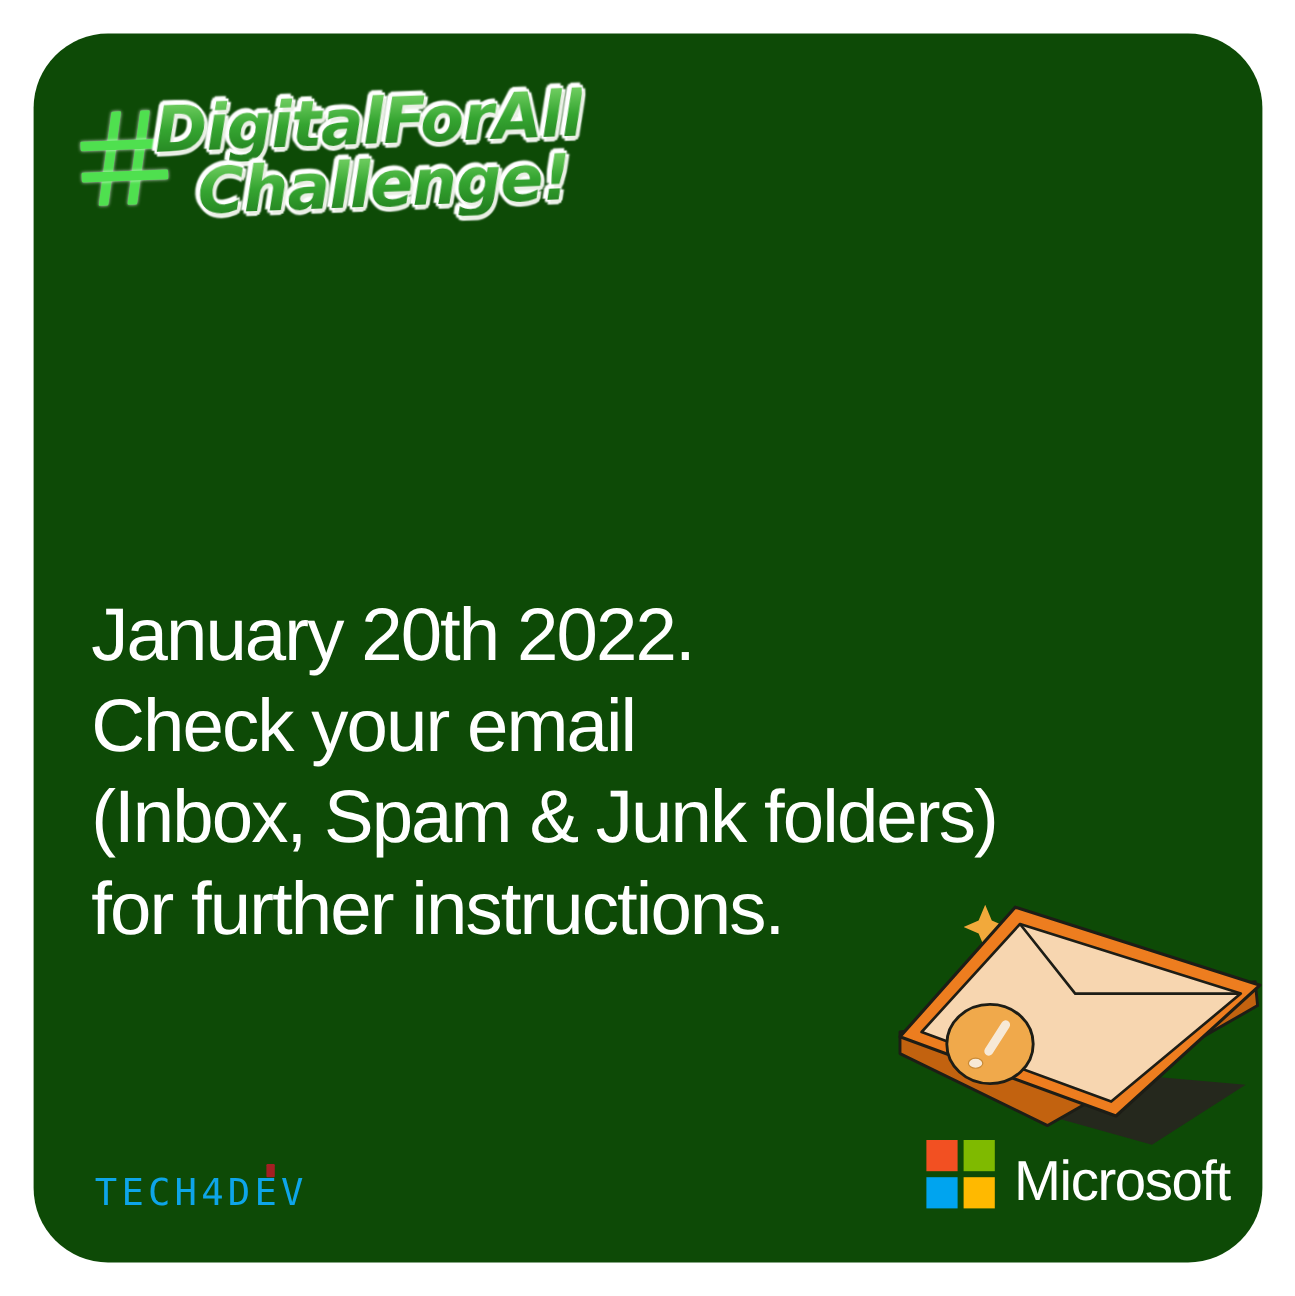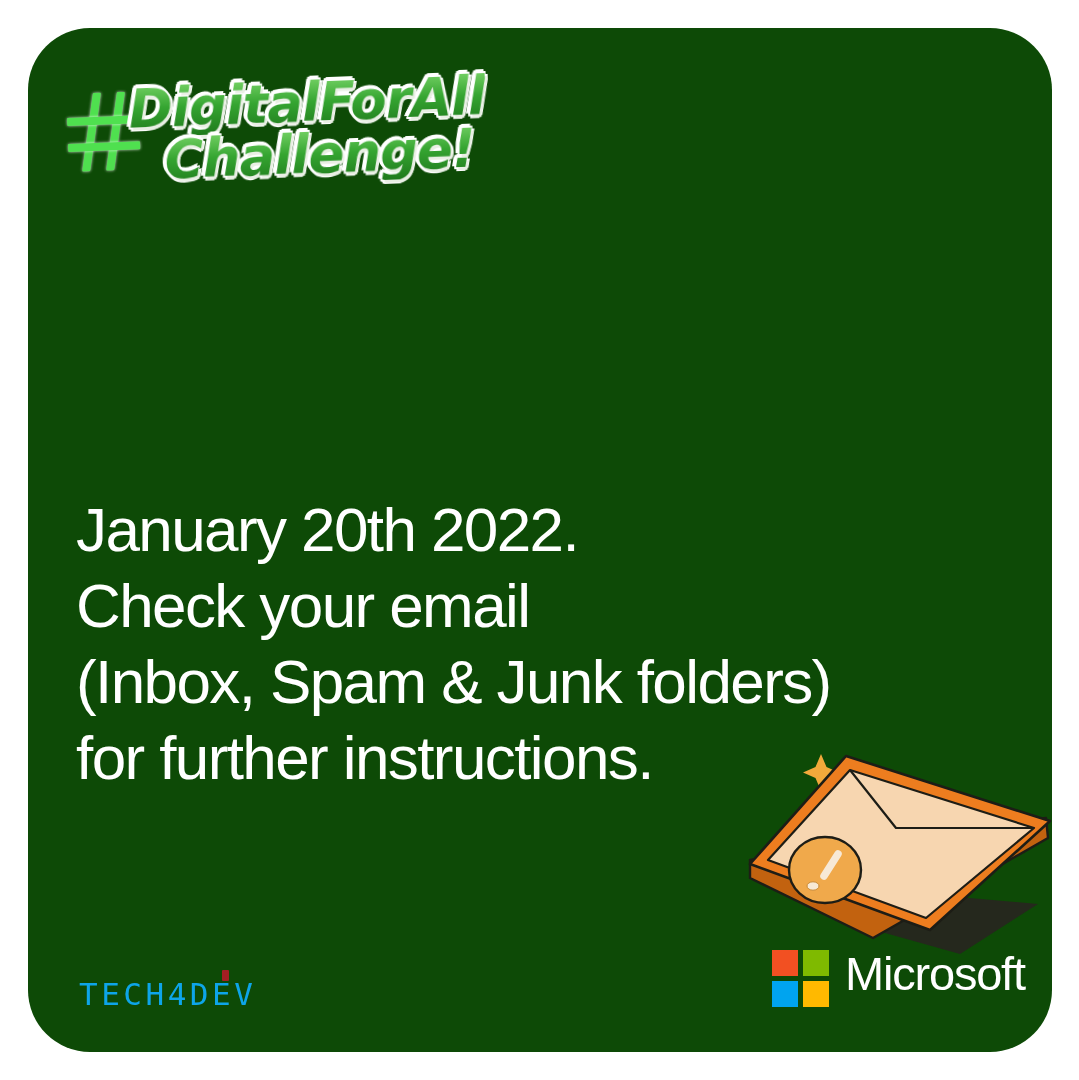--- a/index.html
+++ b/index.html
@@ -154,21 +154,21 @@
     background: #A41F23;
     border-radius: 1px;
   }
 
   
   #microsoft-logo {
     position: absolute;
     left: 744px;
     top: 922px;
     display: flex;
-    align-items: flex-start;
+    align-items: flex-end;
     gap: 16px;
   }
   #ms-squares {
     display: grid;
     grid-template-columns: 26px 26px;
     grid-template-rows: 26px 26px;
     gap: 5px;
   }
   .ms-square { width: 26px; height: 26px; }
   #ms-wordmark {

